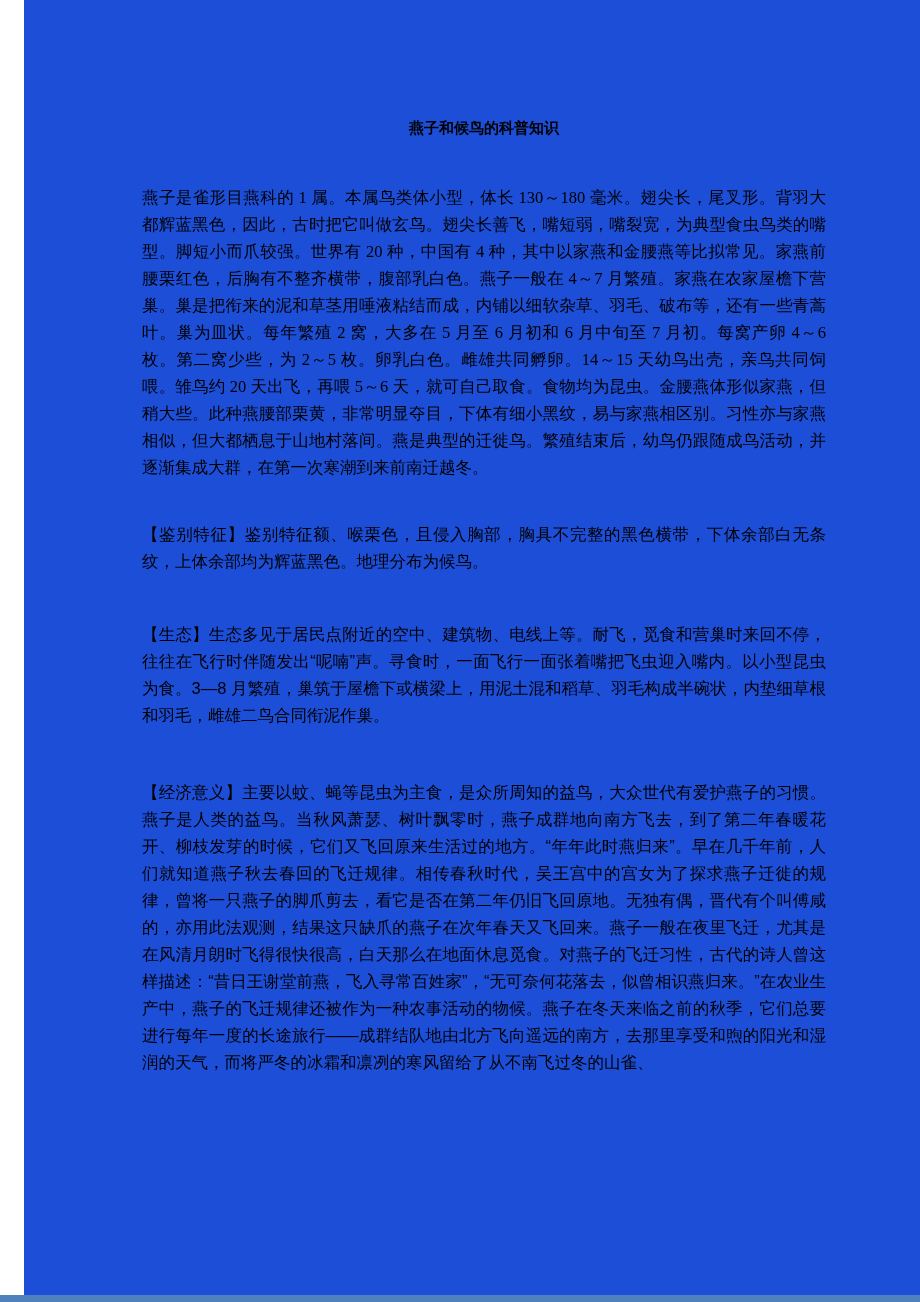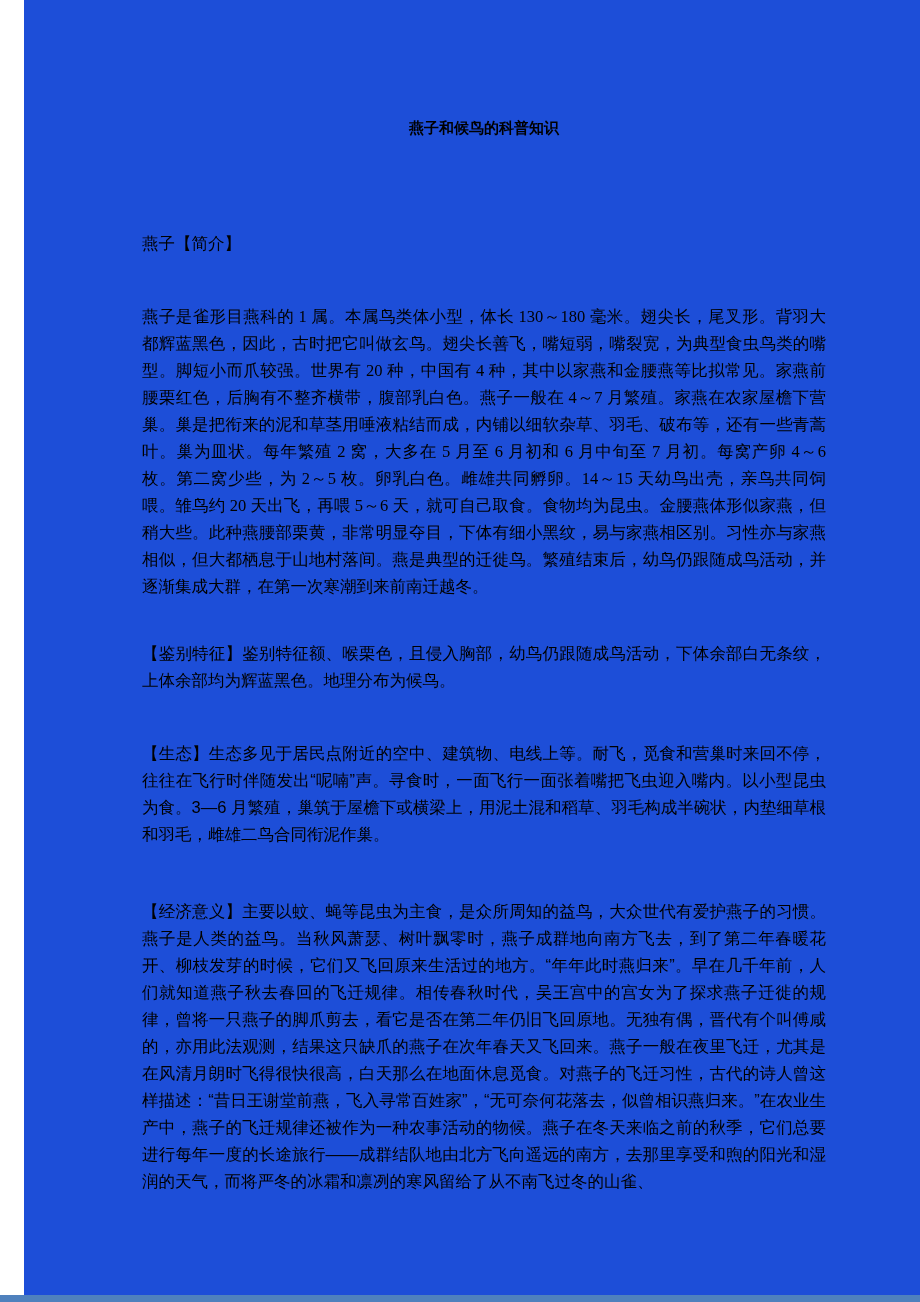--- a/index.html
+++ b/index.html
@@ -64,24 +64,23 @@
     height: 7px;
     background: #4f81bd;
   }
 </style>
 </head>
 <body>
 
 <div class="page">
   <h1 class="doc-title">燕子和候鸟的科普知识</h1>
 
-  <p class="para section-heading">燕子【简介】</p>
 
   <p class="para intro-body">燕子是雀形目燕科的 1 属。本属鸟类体小型，体长 130～180 毫米。翅尖长，尾叉形。背羽大都辉蓝黑色，因此，古时把它叫做玄鸟。翅尖长善飞，嘴短弱，嘴裂宽，为典型食虫鸟类的嘴型。脚短小而爪较强。世界有 20 种，中国有 4 种，其中以家燕和金腰燕等比拟常见。家燕前腰栗红色，后胸有不整齐横带，腹部乳白色。燕子一般在 4～7 月繁殖。家燕在农家屋檐下营巢。巢是把衔来的泥和草茎用唾液粘结而成，内铺以细软杂草、羽毛、破布等，还有一些青蒿叶。巢为皿状。每年繁殖 2 窝，大多在 5 月至 6 月初和 6 月中旬至 7 月初。每窝产卵 4～6 枚。第二窝少些，为 2～5 枚。卵乳白色。雌雄共同孵卵。14～15 天幼鸟出壳，亲鸟共同饲喂。雏鸟约 20 天出飞，再喂 5～6 天，就可自己取食。食物均为昆虫。金腰燕体形似家燕，但稍大些。此种燕腰部栗黄，非常明显夺目，下体有细小黑纹，易与家燕相区别。习性亦与家燕相似，但大都栖息于山地村落间。燕是典型的迁徙鸟。繁殖结束后，幼鸟仍跟随成鸟活动，并逐渐集成大群，在第一次寒潮到来前南迁越冬。</p>
 
-  <p class="para identification">【鉴别特征】鉴别特征额、喉栗色，且侵入胸部，幼鸟仍跟随成鸟活动，下体余部白无条纹，上体余部均为辉蓝黑色。地理分布为候鸟。</p>
+  <p class="para identification">【鉴别特征】鉴别特征额、喉栗色，且侵入胸部，胸具不完整的黑色横带，下体余部白无条纹，上体余部均为辉蓝黑色。地理分布为候鸟。</p>
 
-  <p class="para ecology">【生态】生态多见于居民点附近的空中、建筑物、电线上等。耐飞，觅食和营巢时来回不停，往往在飞行时伴随发出“呢喃”声。寻食时，一面飞行一面张着嘴把飞虫迎入嘴内。以小型昆虫为食。3—6 月繁殖，巢筑于屋檐下或横梁上，用泥土混和稻草、羽毛构成半碗状，内垫细草根和羽毛，雌雄二鸟合同衔泥作巢。</p>
+  <p class="para ecology">【生态】生态多见于居民点附近的空中、建筑物、电线上等。耐飞，觅食和营巢时来回不停，往往在飞行时伴随发出“呢喃”声。寻食时，一面飞行一面张着嘴把飞虫迎入嘴内。以小型昆虫为食。3—8 月繁殖，巢筑于屋檐下或横梁上，用泥土混和稻草、羽毛构成半碗状，内垫细草根和羽毛，雌雄二鸟合同衔泥作巢。</p>
 
   <p class="para economic">【经济意义】主要以蚊、蝇等昆虫为主食，是众所周知的益鸟，大众世代有爱护燕子的习惯。燕子是人类的益鸟。当秋风萧瑟、树叶飘零时，燕子成群地向南方飞去，到了第二年春暖花开、柳枝发芽的时候，它们又飞回原来生活过的地方。“年年此时燕归来”。早在几千年前，人们就知道燕子秋去春回的飞迁规律。相传春秋时代，吴王宫中的宫女为了探求燕子迁徙的规律，曾将一只燕子的脚爪剪去，看它是否在第二年仍旧飞回原地。无独有偶，晋代有个叫傅咸的，亦用此法观测，结果这只缺爪的燕子在次年春天又飞回来。燕子一般在夜里飞迁，尤其是在风清月朗时飞得很快很高，白天那么在地面休息觅食。对燕子的飞迁习性，古代的诗人曾这样描述：“昔日王谢堂前燕，飞入寻常百姓家”，“无可奈何花落去，似曾相识燕归来。”在农业生产中，燕子的飞迁规律还被作为一种农事活动的物候。燕子在冬天来临之前的秋季，它们总要进行每年一度的长途旅行——成群结队地由北方飞向遥远的南方，去那里享受和煦的阳光和湿润的天气，而将严冬的冰霜和凛冽的寒风留给了从不南飞过冬的山雀、</p>
 </div>
 
 <div class="bottom-bar" style="background: rgb(79, 129, 189);"></div>
 
 </body></html>

